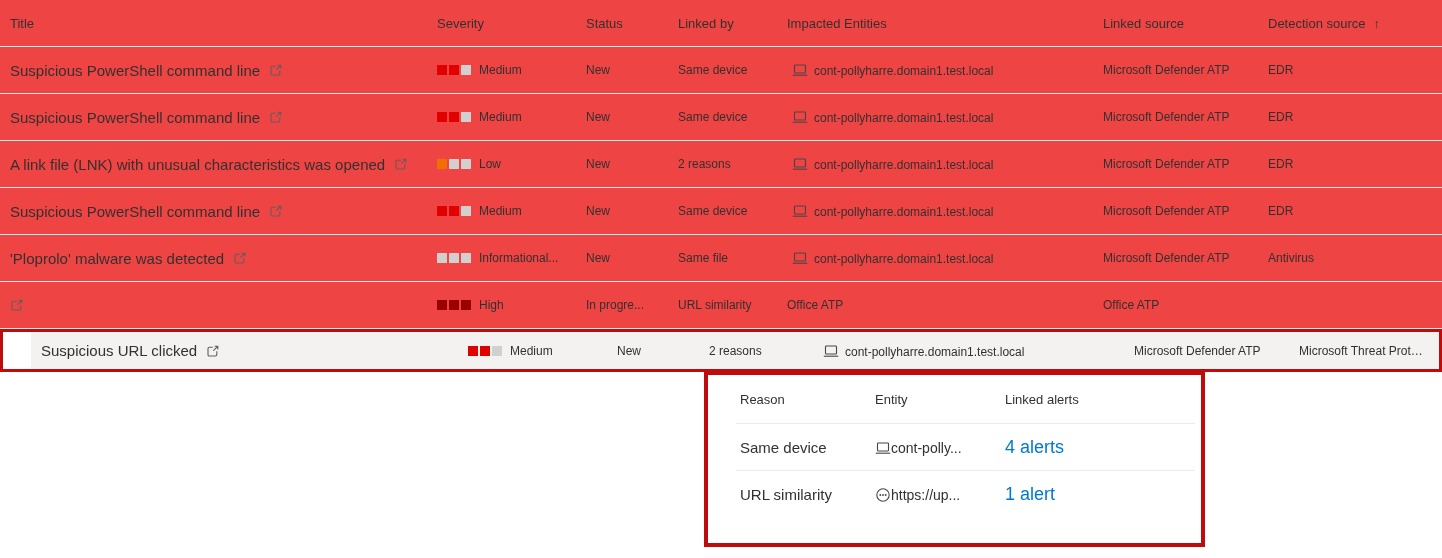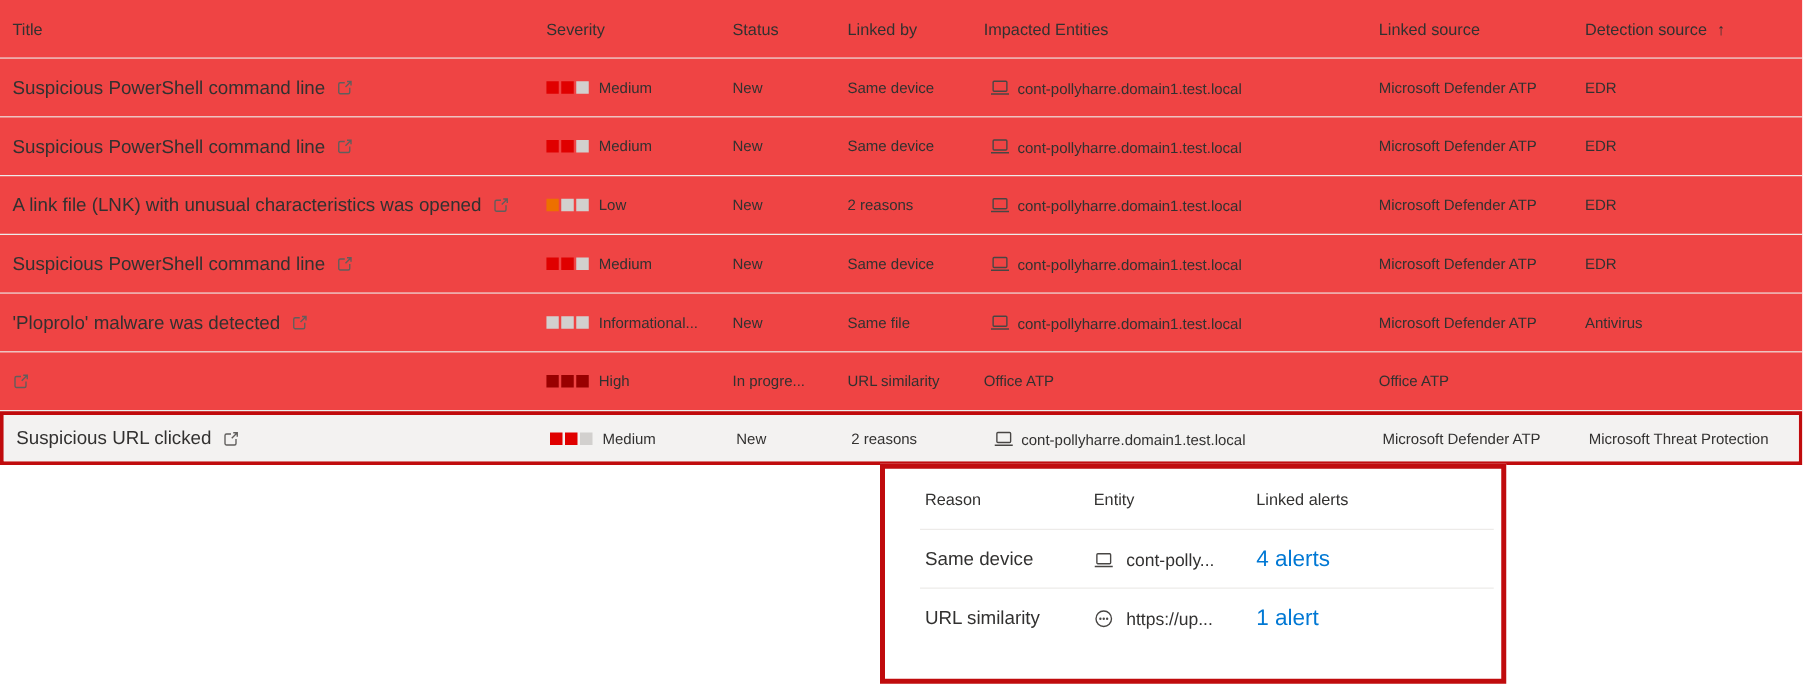--- a/index.html
+++ b/index.html
@@ -26,20 +26,21 @@
   .sev-cell { display:flex; align-items:center; gap:8px; }
   .sev-squares { display:inline-flex; gap:2px; }
   .sq { display:inline-block; width:10px; height:10px; background:#d2d0ce; }
   .entity-cell { display:flex; align-items:flex-end; gap:6px; padding-left:5px; }
   .icon16 { display:inline-flex; width:16px; height:16px; flex:none; }
   .ext-icon { display:inline-flex; width:14px; height:14px; flex:none; cursor:pointer; }
   .sort-arrow { margin-left:8px; font-size:13px; }
   .hl-wrap {
     border:3px solid #14b8a6;
     height:43px;
+    padding-left:28px;
   }
   .hl-wrap .grid-row { height:37px; background:#f3f2f1; border-bottom:none; }
   .popup-annotation {
     position:absolute; left:704px; top:371px;
     width:501px; height:176px;
     border:4px solid #c00b0d;
     background:#fff;
   }
   .prow {
     position:relative;
@@ -49,21 +50,21 @@
     padding-left:32px;
     height:47px;
   }
   .prow.phead { height:49px; }
   .prow.phead > div { font-size:13px; color:#323130; }
   .prow:not(:last-child)::after {
     content:""; position:absolute; left:28px; right:6px; bottom:0;
     border-bottom:1px solid #edebe9;
   }
   .preason { font-size:15px; }
-  .pentity { display:flex; align-items:center; gap:10px; font-size:14px; white-space:nowrap;text-align:right; }
+  .pentity { display:flex; align-items:center; gap:0; font-size:14px; white-space:nowrap;text-align:right; }
   .link { font-size:18px; color:#0078d4; text-decoration:none; cursor:pointer; }
   svg { display:block; width:100%; height:100%; }
 </style>
 </head>
 <body>
 
 <div class="screen">
 
   <div class="grid-row header">
     <div class="cell title-cell" style="font-size:13px">Title</div>

